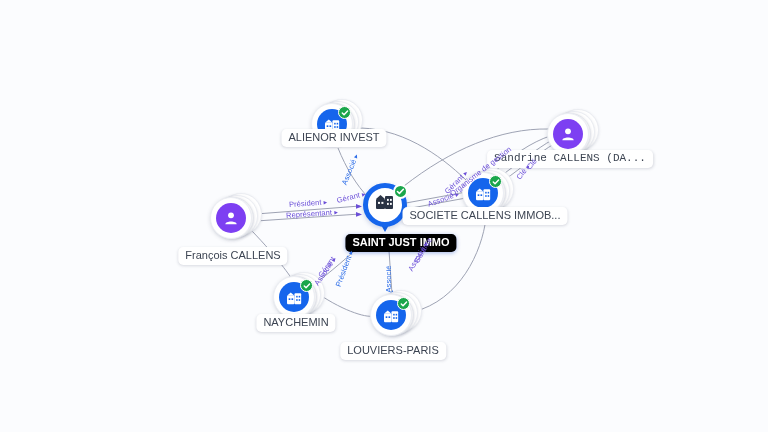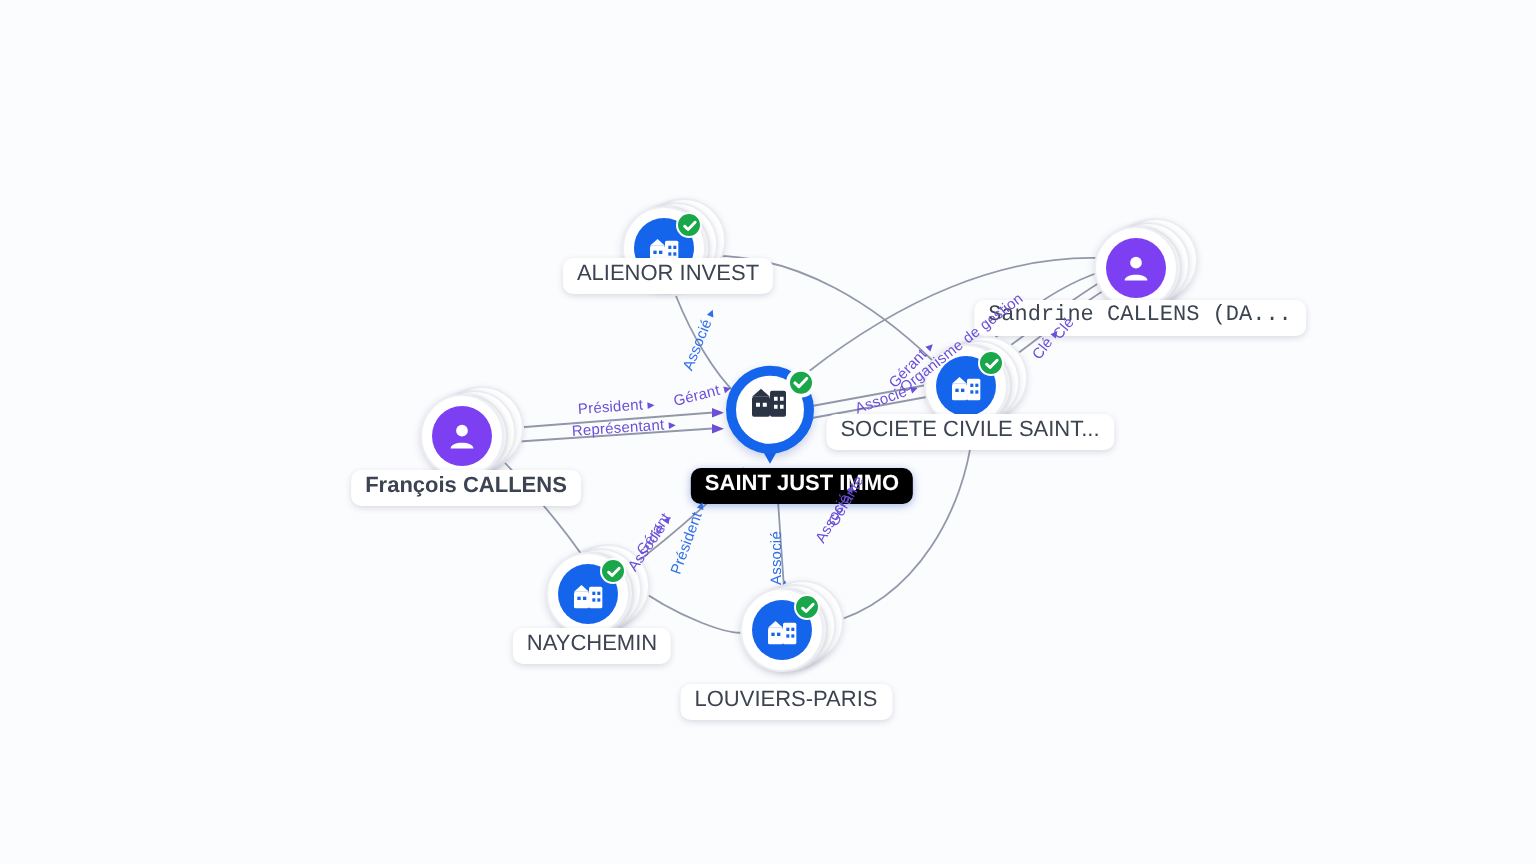--- a/index.html
+++ b/index.html
@@ -324,21 +324,21 @@
       <div class="stack s3"></div>
       <div class="disc-outer">
         <div class="disc-inner person">
           <svg width="16" height="16" viewBox="0 0 18 18">
             <circle cx="9" cy="6" r="3.3" fill="#ffffff"></circle>
             <path d="M2.6 16 C2.6 11.8 15.4 11.8 15.4 16 Z" fill="#ffffff"></path>
           </svg>
         </div>
       </div>
     </div>
-    <div class="node-label" style="top:16px;font-weight:bold;">François CALLENS</div>
+    <div class="node-label" style="top:28px;">François CALLENS</div>
   </div>
 
   <div class="node" style="left:570px; top:135px;">
     <div class="node-art">
       <div class="stack s1"></div>
       <div class="stack s2"></div>
       <div class="stack s3"></div>
       <div class="disc-outer">
         <div class="disc-inner person">
           <svg width="16" height="16" viewBox="0 0 18 18">
@@ -370,21 +370,21 @@
             <rect x="15" y="11" width="1.8" height="2" fill="#1565ec"></rect>
           </svg>
         </div>
         <div class="badge">
           <svg width="8" height="8" viewBox="0 0 10 10">
             <path d="M1.6 5.1 L3.8 7.2 L8.2 2.6" stroke="#ffffff" stroke-width="1.8" fill="none" stroke-linecap="round" stroke-linejoin="round"></path>
           </svg>
         </div>
       </div>
     </div>
-    <div class="node-label" style="top:13px; left:62%;">SOCIETE CIVILE SAINT...</div>
+    <div class="node-label" style="top:13px; left:62%;">SOCIETE CALLENS IMMOB...</div>
   </div>
 
   <div class="node" style="left:296px; top:298px;">
     <div class="node-art">
       <div class="stack s1"></div>
       <div class="stack s2"></div>
       <div class="stack s3"></div>
       <div class="disc-outer">
         <div class="disc-inner company">
           <svg width="17" height="15" viewBox="0 0 20 18">

